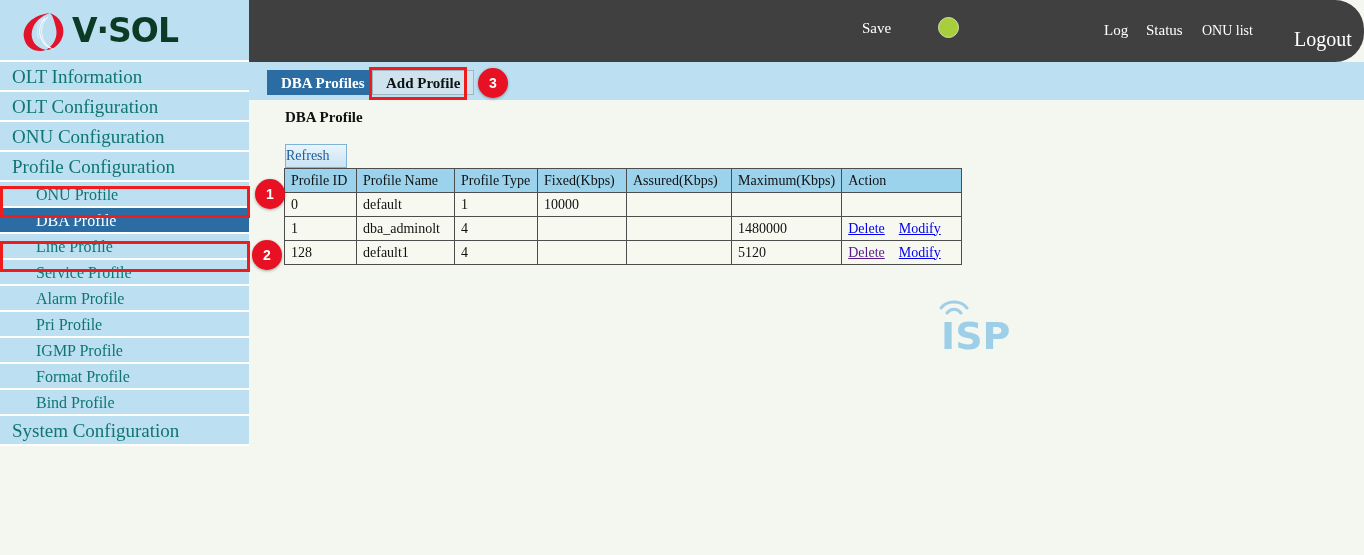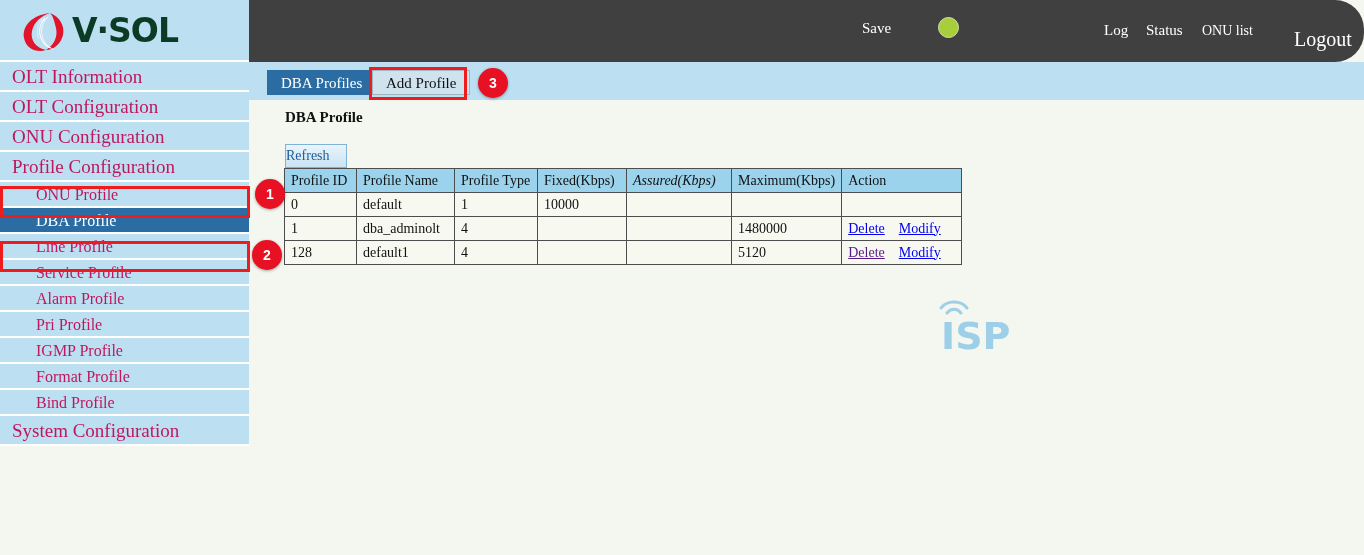--- a/index.html
+++ b/index.html
@@ -80,21 +80,21 @@
     width: 249px;
     height: 424px;
     background: #f4f7ef;
   }
   .nav-item {
     position: relative;
     width: 249px;
     background: #bddff2;
     border-bottom: 2px solid #ffffff;
     box-sizing: border-box;
-    color: #be185d;
+    color: #0f766e;
     cursor: pointer;
   }
   .nav-top {
     height: 30px;
     line-height: 30px;
     padding-left: 12px;
     font-size: 19px;
   }
   .nav-sub {
     height: 26px;
@@ -151,20 +151,21 @@
   .tab {
     position: absolute;
     top: 8px;
     height: 25px;
     line-height: 25px;
     padding: 0 13px;
     font-size: 15px;
     box-sizing: border-box;
     cursor: pointer;
     white-space: nowrap;
+    font-weight: bold;
   }
   #tab-dba-profiles {
     left: 18px;
     background: #2b6ca3;
     color: #ffffff;
     border: 1px solid #2b6ca3;
   }
   #tab-add-profile {
     left: 123px;
     background: #cfe3ef;
@@ -213,21 +214,21 @@
   #dba-table thead th {
     background: #9bd3ed;
   }
   #dba-table tbody td {
     background: #f7f9f1;
   }
   .c-id   { width: 72px; }
   .c-name { width: 98px; }
   .c-type { width: 83px; }
   .c-fix  { width: 89px; }
-  .c-ass  { width: 105px; font-style: italic; }
+  .c-ass  { width: 105px; }
   .c-max  { width: 108px; }
   .c-act  { width: 119px; }
 
   .row-link {
     color: #0000ee;
     text-decoration: underline;
     cursor: pointer;
     margin-right: 14px;
   }
   .row-link.visited {

